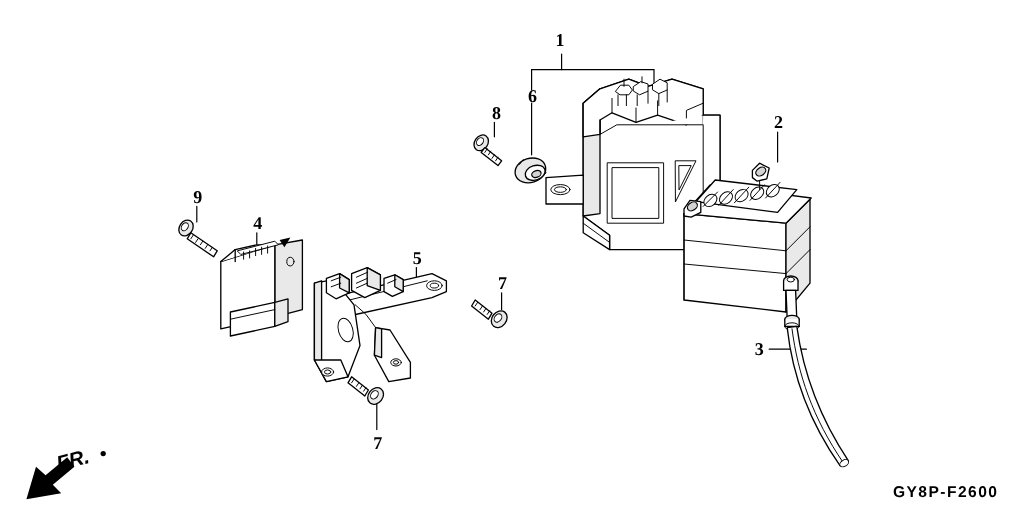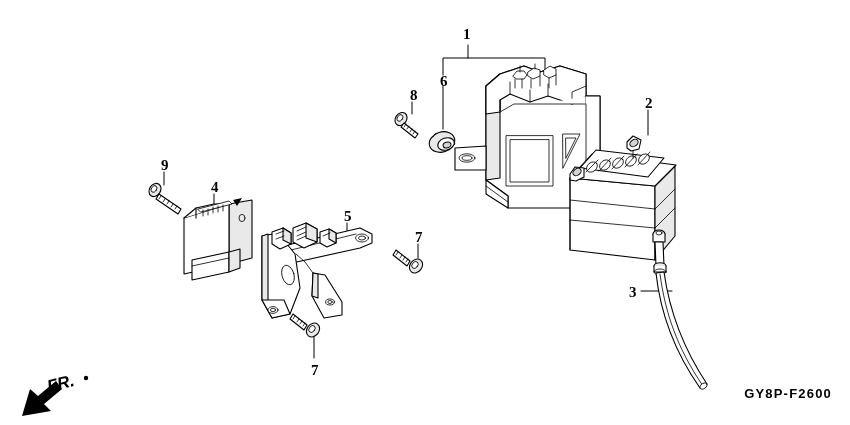--- a/index.html
+++ b/index.html
@@ -27,21 +27,21 @@
     font-family: "Liberation Serif", "DejaVu Serif", serif;
     font-size: 15px;
     font-weight: 700;
     color: #000000;
     line-height: 1;
     user-select: none;
   }
   #part-number {
     position: absolute;
     right: 18px;
-    bottom: 24px;
+    bottom: 8px;
     font-family: "Liberation Sans", "DejaVu Sans", sans-serif;
     font-size: 13px;
     font-weight: 700;
     letter-spacing: 1.2px;
     color: #000000;
   }
   #fr-label {
     position: absolute;
     left: 50px;
     top: 377px;

